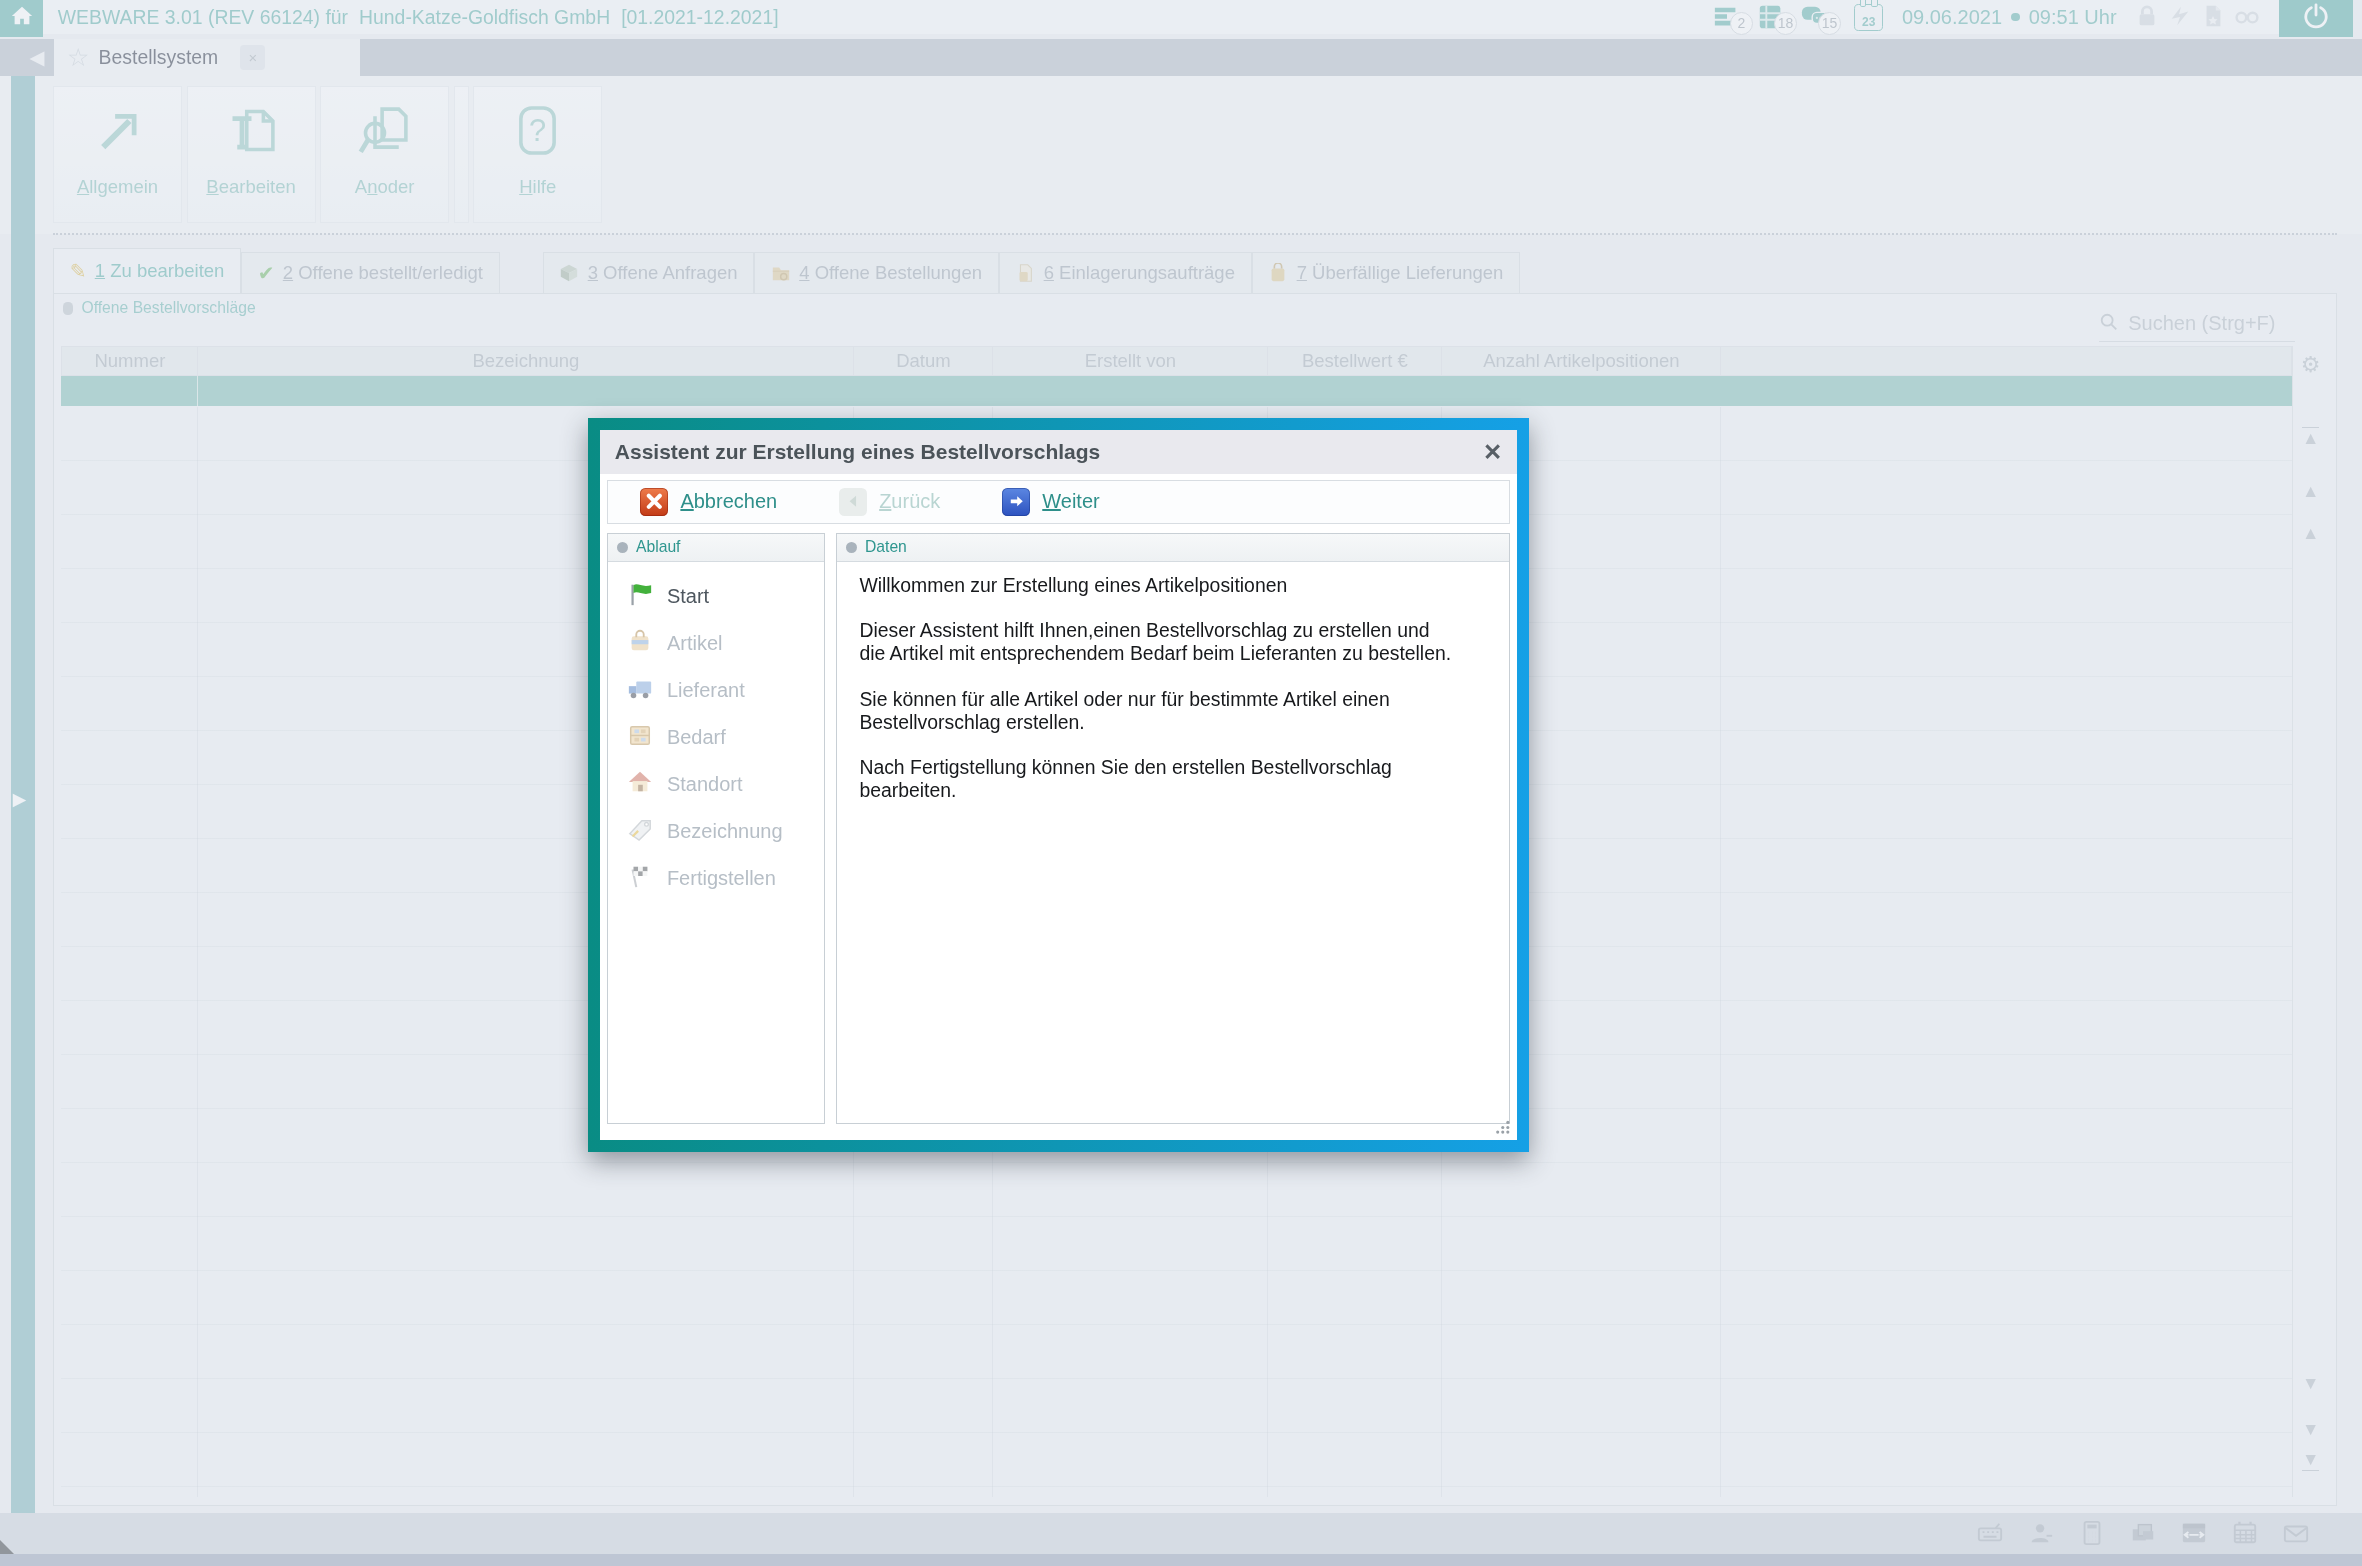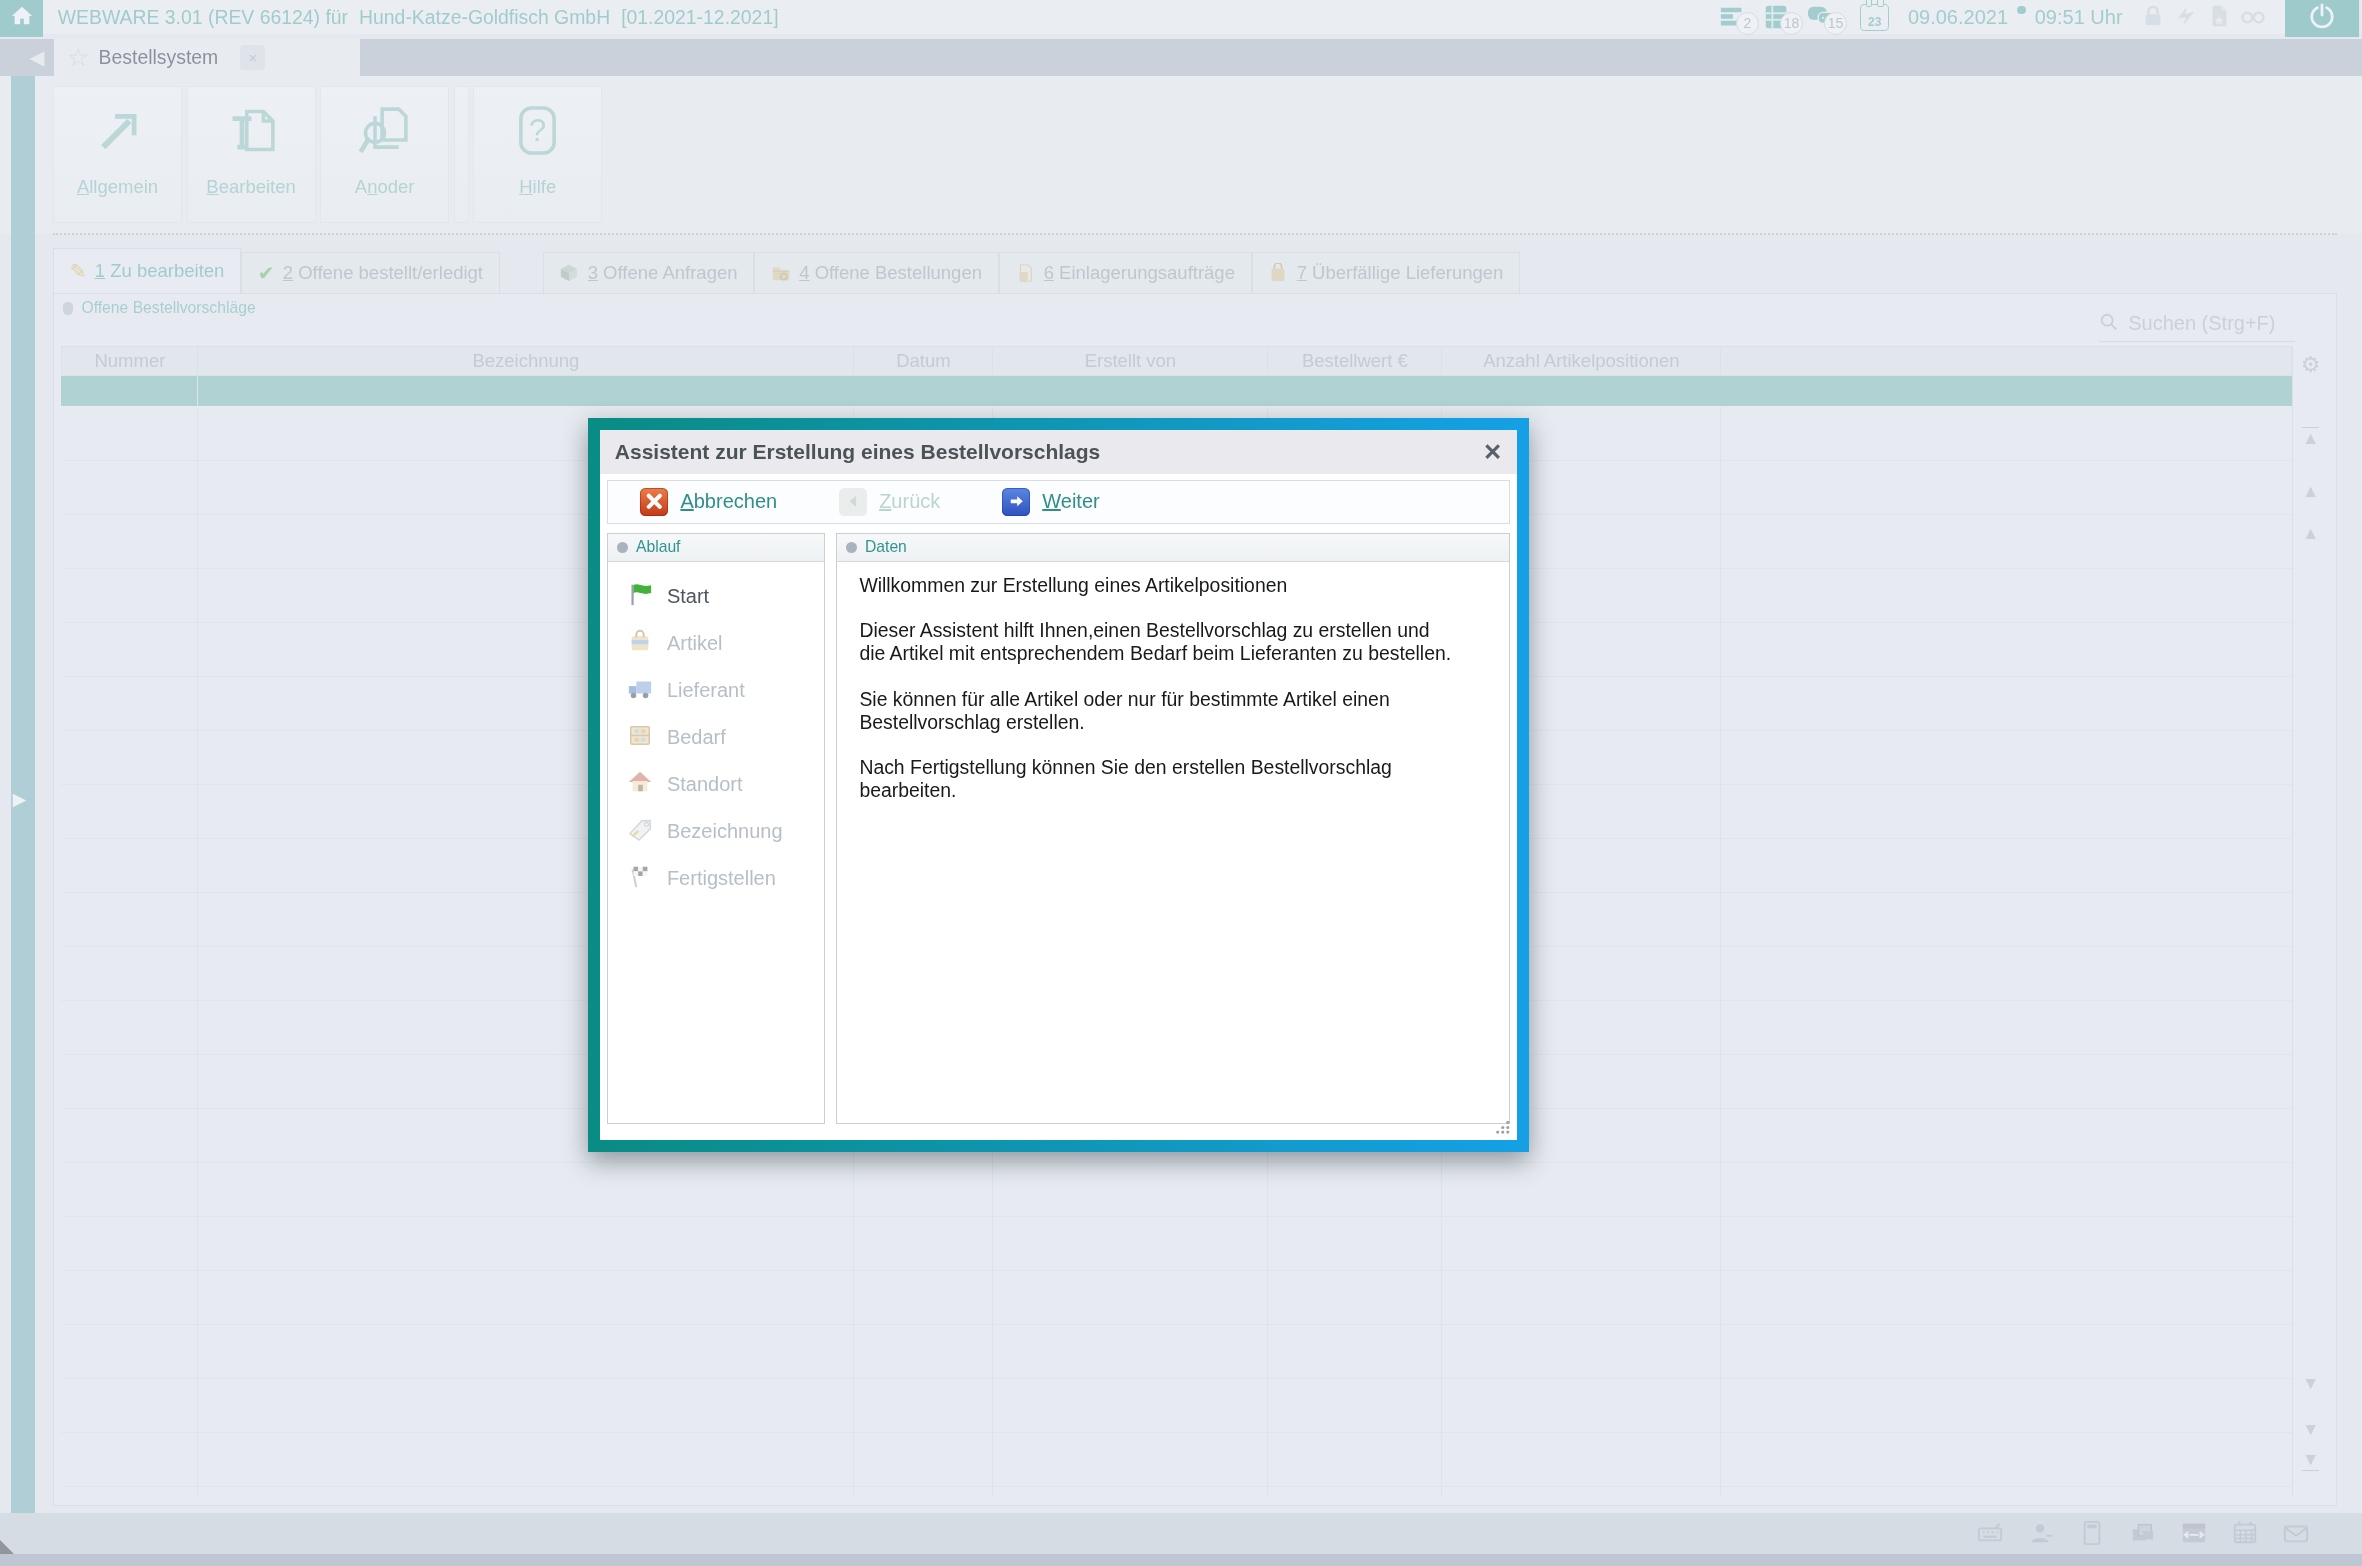--- a/index.html
+++ b/index.html
@@ -1,30 +1,30 @@
 <!DOCTYPE html>
 <html style="font-size:14.8px"><head>
 <meta charset="utf-8">
 <style>
   * { margin:0; padding:0; box-sizing:border-box; }
   html,body { width:2363px; height:1566px; overflow:hidden; }
   body { font-family:"Liberation Sans", sans-serif; background:#e9edf1; position:relative; }
 
   
-  .topbar { position:absolute; top:0; left:0; right:4px; height:34px; background:#f5f8f9; display:flex; align-items:center; z-index:1; }
+  .topbar { position:absolute; top:0; left:0; right:10px; height:34px; background:#f5f8f9; display:flex; align-items:center; z-index:1; }
   .home-btn { width:43px; height:39px; background:#46a59e; display:flex; align-items:center; justify-content:center; flex:none; }
   .tb-title { margin-left:14.8px; color:#45a59e; font-size:19.4px; white-space:nowrap; display:flex; gap:11px; }
   .tb-right { margin-left:auto; display:flex; align-items:center; gap:13px; height:100%; padding-right:0; }
   .badge-wrap { position:relative; width:31px; height:28px; }
   .badge-wrap svg { width:28px; height:28px; }
   .badge { position:absolute; right:-9.2px; bottom:-3.7px; width:23px; height:23px; border-radius:50%; background:#fff; border:0.9px solid #c6cdd4; color:#8b96a0; font-size:14px; display:flex; align-items:center; justify-content:center; }
   .cal-icon { width:29.5px; height:27px; border:1.8px solid #4aa7a0; border-radius:4.6px; position:relative; margin-left:9.2px; color:#4aa7a0; font-size:12px; font-weight:bold; display:flex; align-items:flex-end; justify-content:center; padding-bottom:0.9px; }
   .cal-icon::before, .cal-icon::after { content:""; position:absolute; top:-6.5px; width:4.6px; height:7.4px; border:1.8px solid #4aa7a0; border-radius:1.8px; background:#f5f8f9; }
   .cal-icon::before { left:4.6px; } .cal-icon::after { right:4.6px; }
-  .tb-datetime { color:#4aa7a0; font-size:20px; display:flex; align-items:flex-start; gap:9.2px; margin:0 5.5px; white-space:nowrap; }
+  .tb-datetime { color:#4aa7a0; font-size:20px; display:flex; align-items:center; gap:9.2px; margin:0 5.5px; white-space:nowrap; }
   .tb-dot { width:8.3px; height:8.3px; border-radius:50%; background:#4aa7a0; display:inline-block; }
   .pale-icons { display:flex; align-items:center; gap:9.2px; margin-right:7.4px; }
   .pale-icons svg { width:24px; height:24px; }
   .power-btn { width:74px; height:39px; background:#42a39c; display:flex; align-items:center; justify-content:center; }
 
   
   .tabrow { position:absolute; top:39px; left:0; right:0; height:37px; background:#a9b2bf; z-index:1; }
   .back-chip { position:absolute; left:29.5px; top:6.5px; color:#eef1f4; font-size:19.4px; }
   .wintab { position:absolute; left:54px; top:0; height:37px; width:306px; background:#f0f3f6; display:flex; align-items:center; gap:9.2px; padding:0 13px; }
   .wintab .star { color:#c2cad1; font-size:25px; line-height:1; }

